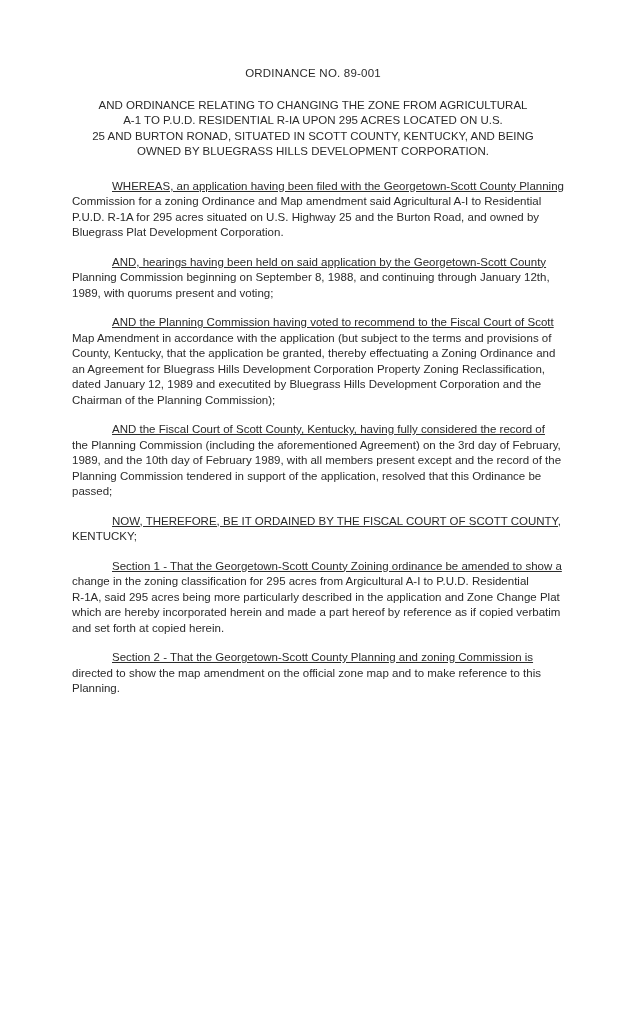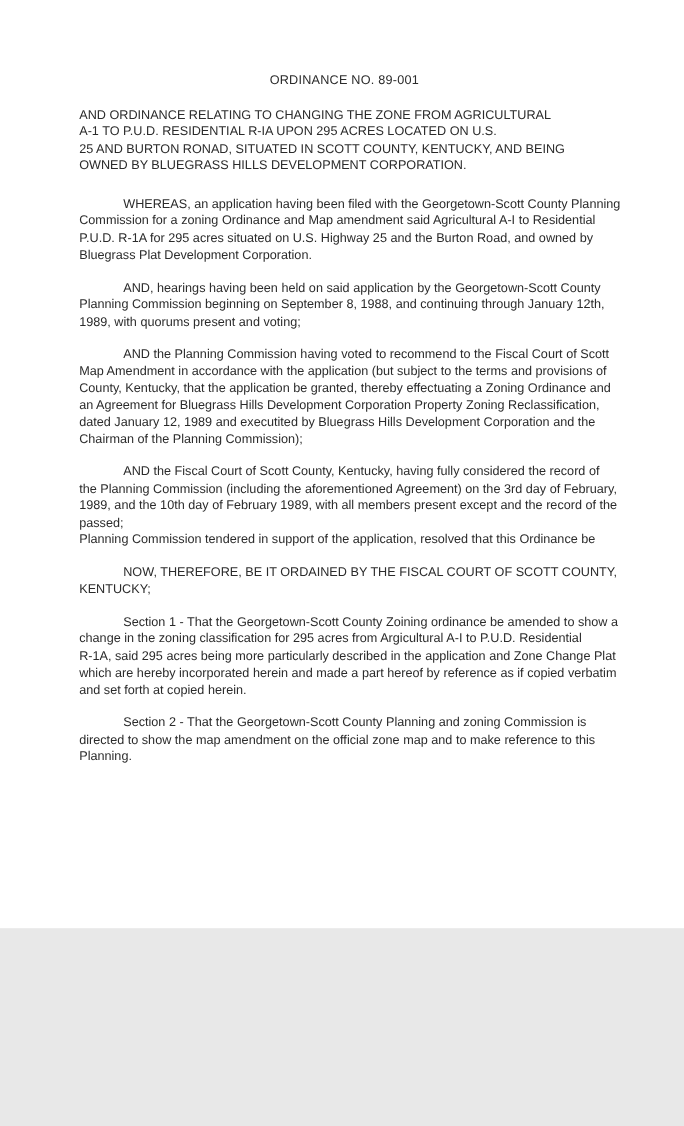--- a/index.html
+++ b/index.html
@@ -3,45 +3,47 @@
 <meta charset="utf-8">
 <style>
   html, body {
     margin: 0;
     padding: 0;
     background: #e8e8e8;
   }
   .page {
     position: relative;
     width: 622px;
-    height: 844px;
+    height: 1024px;
     margin: 0 auto;
     background: #ffffff;
     overflow: hidden;
     font-family: "Liberation Sans", "DejaVu Sans", sans-serif;
     color: #2b2b2b;
   }
   .doc {
     padding: 66px 68px 0 72px;
     font-size: 11.5px;
     line-height: 15.5px;
   }
   .title {
     text-align: center;
     margin-bottom: 16px;
     letter-spacing: 0.2px;
   }
   .heading {
+    text-align: center;
     margin-bottom: 19px;
   }
   .para {
     margin-bottom: 14px;
   }
   .para .line:first-child {
     text-indent: 40px;
+    text-decoration: underline;
   }
   .line {
     white-space: nowrap;
   }
 </style>
 </head>
 <body>
 
 <div class="page">
   <div class="doc">
@@ -74,22 +76,22 @@
         <div class="line">County, Kentucky, that the application be granted, thereby effectuating a Zoning Ordinance and</div>
         <div class="line">an Agreement for Bluegrass Hills Development Corporation Property Zoning Reclassification,</div>
         <div class="line">dated January 12, 1989 and executited by Bluegrass Hills Development Corporation and the</div>
         <div class="line">Chairman of the Planning Commission);</div>
       </div>
 
     <div class="para">
         <div class="line">AND the Fiscal Court of Scott County, Kentucky, having fully considered the record of</div>
         <div class="line">the Planning Commission (including the aforementioned Agreement) on the 3rd day of February,</div>
         <div class="line">1989, and the 10th day of February 1989, with all members present except and the record of the</div>
+        <div class="line">Planning Commission tendered in support of the application, resolved that this Ordinance be</div>
         <div class="line">passed;</div>
-        <div class="line">Planning Commission tendered in support of the application, resolved that this Ordinance be</div>
       </div>
 
     <div class="para">
         <div class="line">NOW, THEREFORE, BE IT ORDAINED BY THE FISCAL COURT OF SCOTT COUNTY,</div>
         <div class="line">KENTUCKY;</div>
       </div>
 
     <div class="para">
         <div class="line">Section 1 - That the Georgetown-Scott County Zoining ordinance be amended to show a</div>
         <div class="line">change in the zoning classification for 295 acres from Argicultural A-I to P.U.D. Residential</div>

